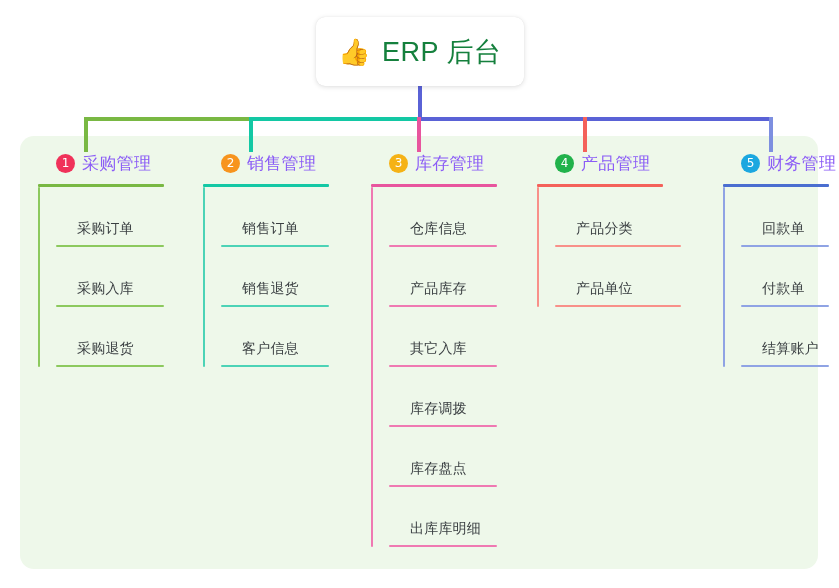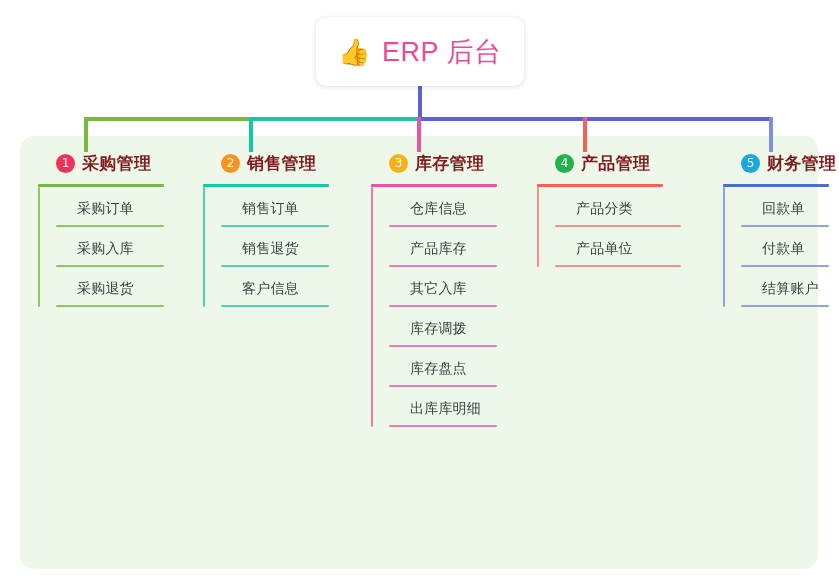--- a/index.html
+++ b/index.html
@@ -45,21 +45,21 @@
     gap: 11px;
     z-index: 6;
   }
   #root-node .thumb {
     font-size: 26px;
     line-height: 1;
     display: inline-block;
   }
   #root-node .root-title {
     font-size: 27px;
-    color: #ec4899;
+    color: #15803d;
     letter-spacing: 0.5px;
     white-space: nowrap;
   }
 
   
   #panel {
     position: absolute;
     left: 20px;
     top: 136px;
     width: 798px;
@@ -91,41 +91,40 @@
     color: #ffffff;
     font-size: 12px;
     line-height: 19px;
     text-align: center;
     flex: 0 0 auto;
     font-family: "DejaVu Sans", sans-serif;
   }
 
   .branch-title {
     font-size: 17px;
-    color: #7f1d1d;
+    color: #8b5cf6;
     white-space: nowrap;
     letter-spacing: 0.3px;
-    font-weight: bold;
   }
 
   .head-rule {
     height: 3px;
     border-radius: 1px;
     margin-top: 8px;
   }
 
   
   .leaves {
     position: relative;
     padding-left: 18px;
   }
 
   .leaf {
     position: relative;
-    height: 40px;
+    height: 60px;
   }
 
   .leaf-label {
     position: absolute;
     left: 21px;
     bottom: 9px;
     font-size: 14px;
     color: #3a3f42;
     white-space: nowrap;
     letter-spacing: 0.2px;

